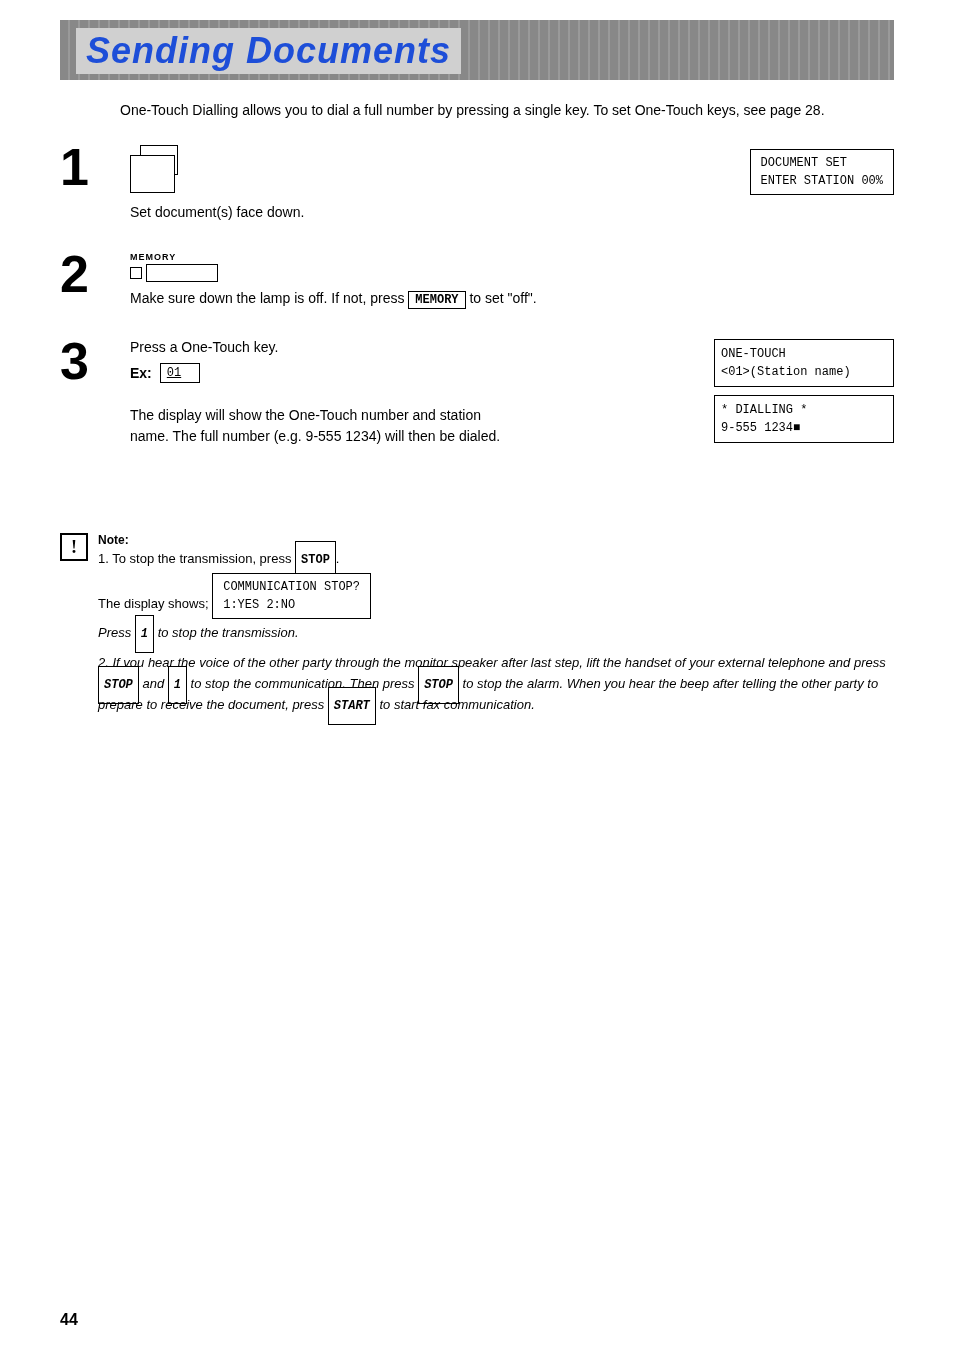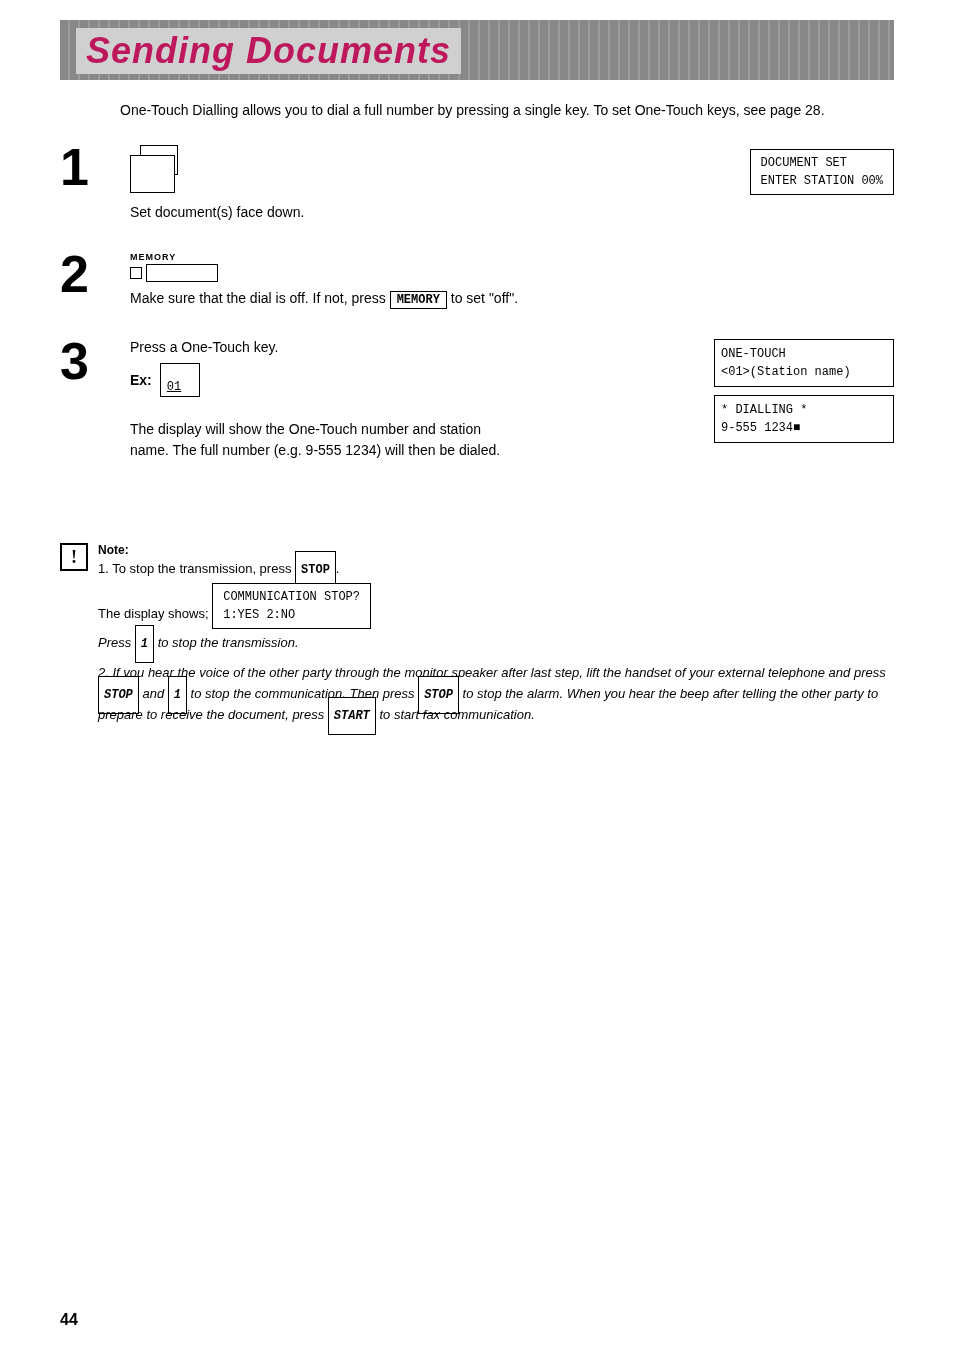--- a/index.html
+++ b/index.html
@@ -37,21 +37,21 @@
         90deg,
         transparent,
         transparent 8px,
         rgba(255,255,255,0.15) 8px,
         rgba(255,255,255,0.15) 10px
       );
     }
     .header-title {
       font-size: 36px;
       font-weight: 900;
-      color: #be185d;
+      color: #1d4ed8;
       background: #d0d0d0;
       display: inline-block;
       padding: 2px 10px;
       position: relative;
       z-index: 1;
       font-style: italic;
       letter-spacing: 1px;
     }
 
     
@@ -150,21 +150,21 @@
       display: flex;
       align-items: center;
       margin: 6px 0 22px 0;
     }
     .ex-label {
       font-weight: bold;
       margin-right: 8px;
     }
     .ex-value-box {
       border: 1.5px solid #000;
-      padding: 16px 18px 2px 6px;
+      padding: 2px 18px 2px 6px;
       font-family: 'Courier New', Courier, monospace;
       font-size: 12px;
       text-decoration: underline;
     }
 
     
     .display-box-right {
       border: 1.5px solid #000;
       padding: 5px 6px;
       font-family: 'Courier New', Courier, monospace;
@@ -323,21 +323,21 @@
       <div class="memory-area">
         <div>
           <span class="memory-label">MEMORY</span>
           <div class="memory-key">
             <div class="lamp-square"></div>
             <div class="memory-button">&nbsp;&nbsp;&nbsp;&nbsp;&nbsp;&nbsp;&nbsp;</div>
           </div>
         </div>
       </div>
       <div>
-        <span>Make sure that the dial is off. If not, press </span><span class="memory-button-inline">MEMORY</span><span> to set "off".</span>
+        <span>Make sure down the lamp is off. If not, press </span><span class="memory-button-inline">MEMORY</span><span> to set "off".</span>
       </div>
     </div>
   </div>
 
   <div class="step-container" style="position:relative;">
     <div class="step-number">3</div>
     <div class="step-content">
       <div class="step3-row">
         <div class="step3-left">
           <div style="margin-bottom:8px;">Press a One-Touch key.</div>

